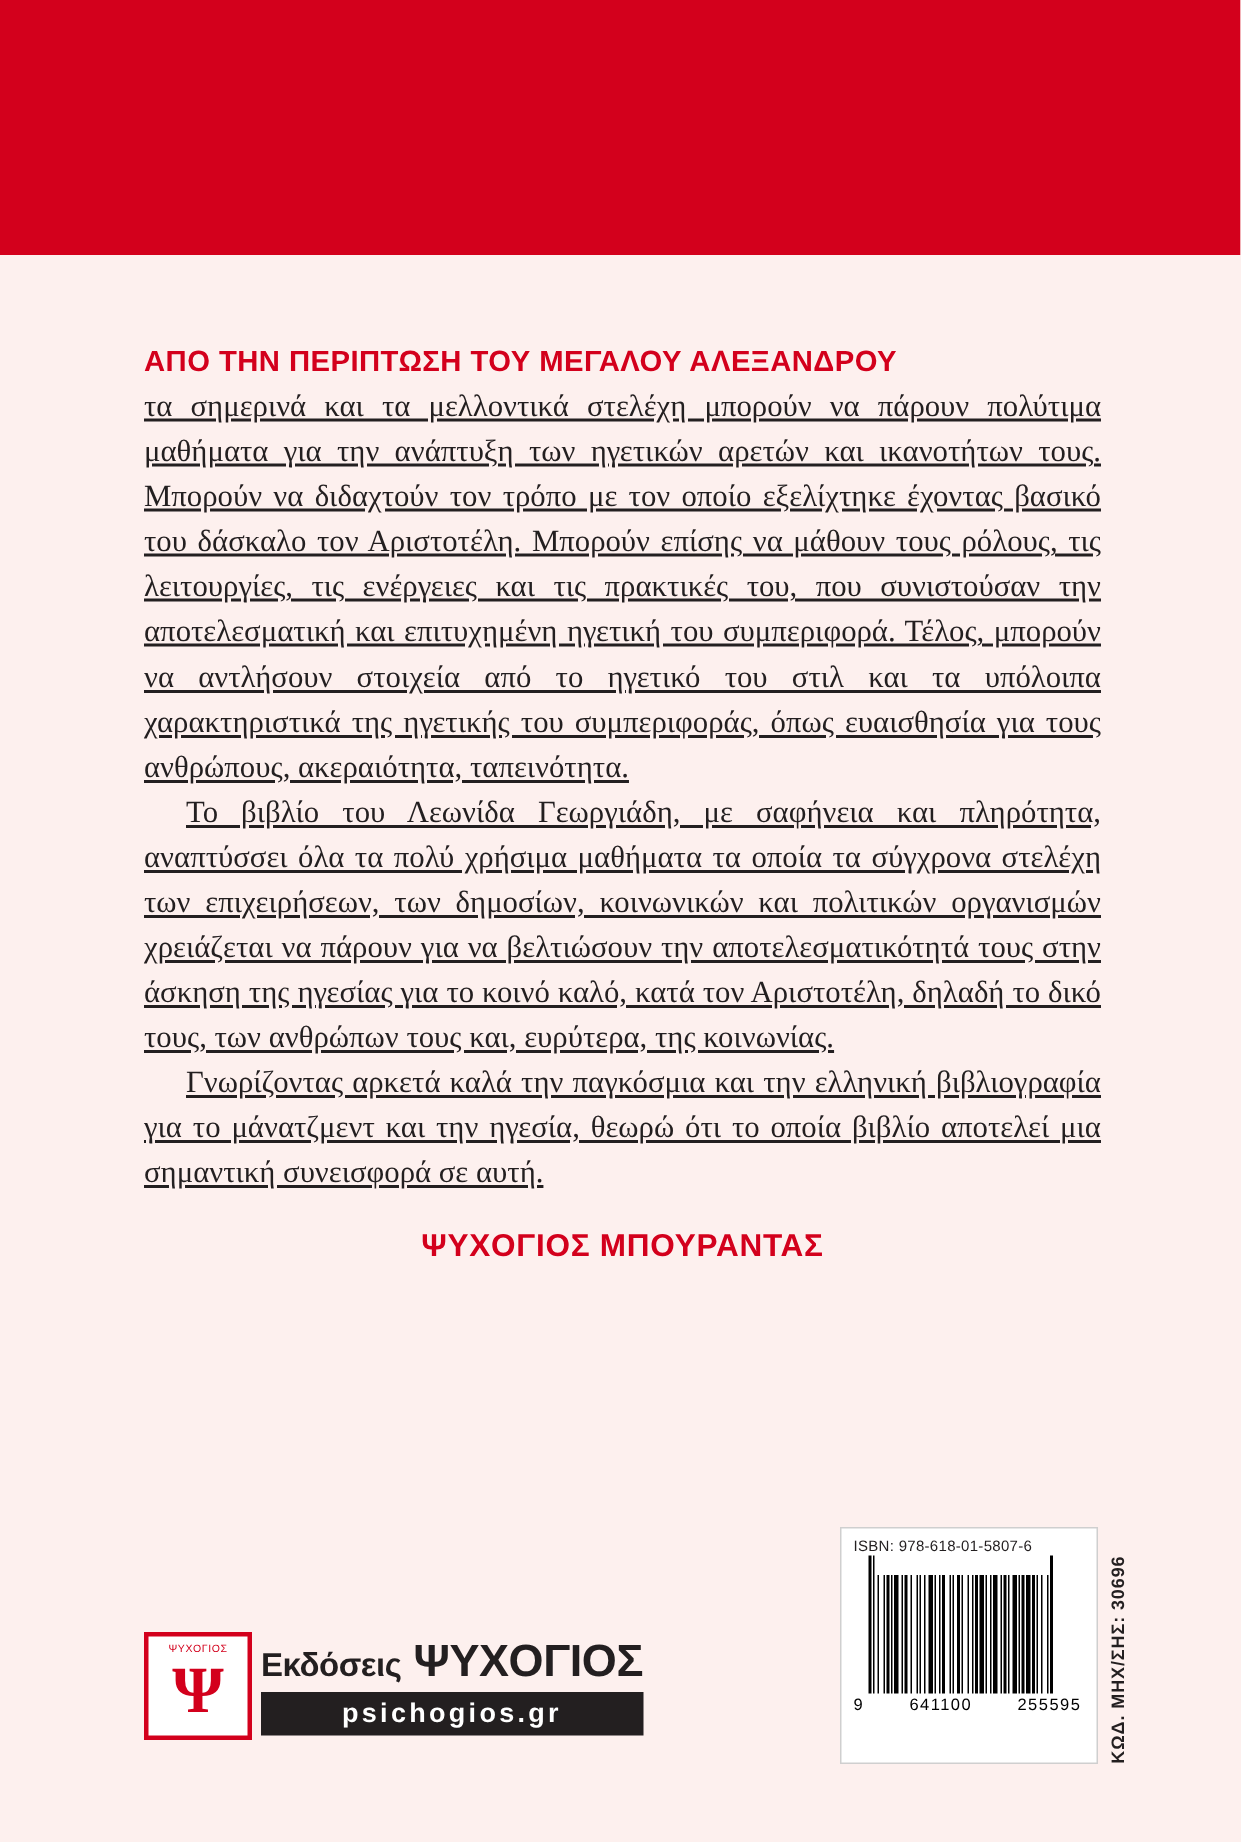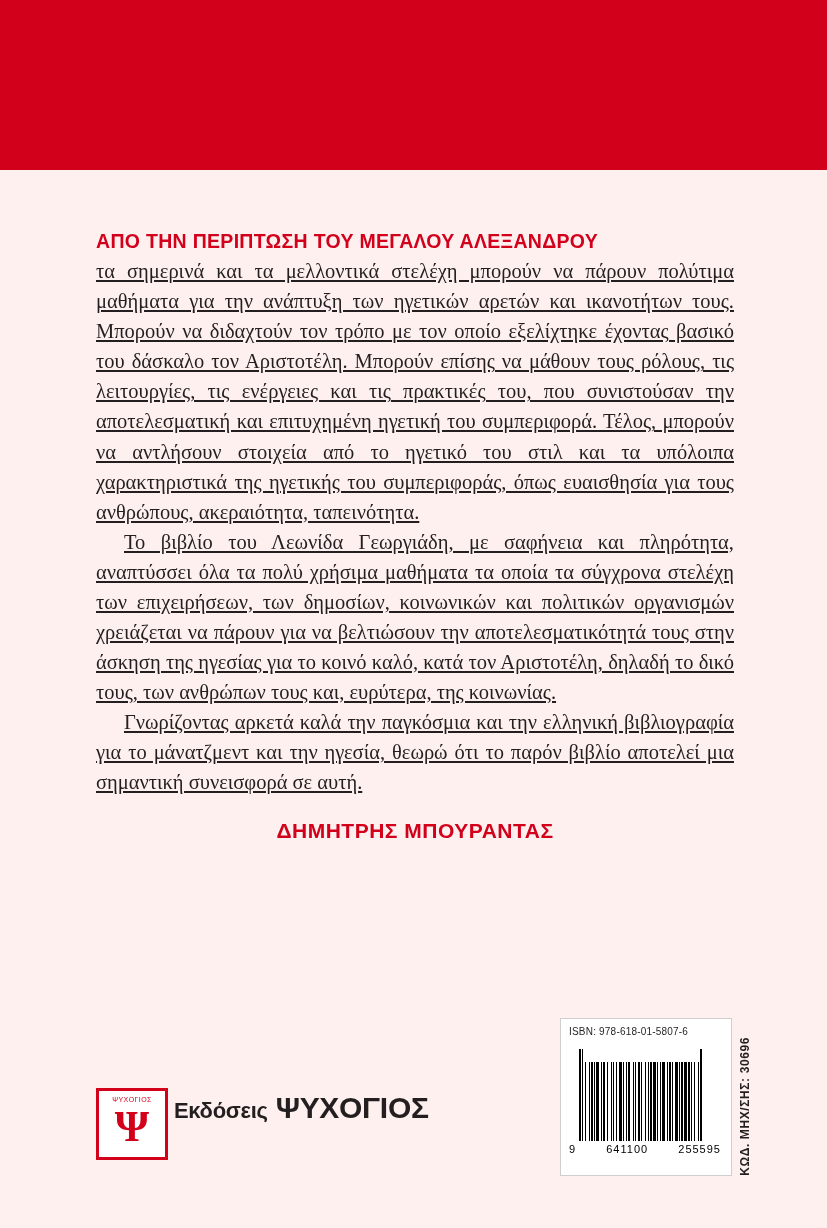--- a/index.html
+++ b/index.html
@@ -150,21 +150,21 @@
     background: #ffffff;
     border: 1px solid #cfcfcf;
     box-sizing: border-box;
     padding: 7px 8px 5px 8px;
   }
   .isbn-label {
     font-family: "Liberation Sans", sans-serif;
     font-size: 10px;
     color: #231f20;
     letter-spacing: 0.2px;
-    margin-bottom: 12px;
+    margin-bottom: 0;
   }
   .bars {
     height: 92px;
     display: flex;
     align-items: flex-end;
     gap: 0;
     margin-left: 10px;
   }
   .bars i {
     display: block;
@@ -207,35 +207,36 @@
 
 <div class="page">
 
   <div class="top-band"></div>
 
   <div class="content">
     <div class="lead-line">ΑΠΟ ΤΗΝ ΠΕΡΙΠΤΩΣΗ ΤΟΥ ΜΕΓΑΛΟΥ ΑΛΕΞΑΝΔΡΟΥ</div>
     <div class="body-text">
       <p>τα σημερινά και τα μελλοντικά στελέχη μπορούν να πάρουν πολύτιμα μαθήματα για την ανάπτυξη των ηγετικών αρετών και ικανοτήτων τους. Μπορούν να διδαχτούν τον τρόπο με τον οποίο εξελίχτηκε έχοντας βασικό του δάσκαλο τον Αριστοτέλη. Μπορούν επίσης να μάθουν τους ρόλους, τις λειτουργίες, τις ενέργειες και τις πρακτικές του, που συνιστούσαν την αποτελεσματική και επιτυχημένη ηγετική του συμπεριφορά. Τέλος, μπορούν να αντλήσουν στοιχεία από το ηγετικό του στιλ και τα υπόλοιπα χαρακτηριστικά της ηγετικής του συμπεριφοράς, όπως ευαισθησία για τους ανθρώπους, ακεραιότητα, ταπεινότητα.</p>
       <p class="indent">Το βιβλίο του Λεωνίδα Γεωργιάδη, με σαφήνεια και πληρότητα, αναπτύσσει όλα τα πολύ χρήσιμα μαθήματα τα οποία τα σύγχρονα στελέχη των επιχειρήσεων, των δημοσίων, κοινωνικών και πολιτικών οργανισμών χρειάζεται να πάρουν για να βελτιώσουν την αποτελεσματικότητά τους στην άσκηση της ηγεσίας για το κοινό καλό, κατά τον Αριστοτέλη, δηλαδή το δικό τους, των ανθρώπων τους και, ευρύτερα, της κοινωνίας.</p>
-      <p class="indent">Γνωρίζοντας αρκετά καλά την παγκόσμια και την ελληνική βιβλιογραφία για το μάνατζμεντ και την ηγεσία, θεωρώ ότι το παρόν βιβλίο αποτελεί μια σημαντική συνεισφορά σε αυτή.</p>
+      <p class="indent">Γνωρίζοντας αρκετά καλά την παγκόσμια και την ελληνική βιβλιογραφία για το μάνατζμεντ και την ηγεσία, θεωρώ ότι το οποία βιβλίο αποτελεί μια σημαντική συνεισφορά σε αυτή.</p>
     </div>
-    <div class="signature">ΔΗΜΗΤΡΗΣ ΜΠΟΥΡΑΝΤΑΣ</div>
+    <div class="signature">ΨΥΧΟΓΙΟΣ ΜΠΟΥΡΑΝΤΑΣ</div>
   </div>
 
   <div class="logo-block">
     <div class="logo-mark">
       <div class="mark-label">ΨΥΧΟΓΙΟΣ</div>
       <div class="psi">Ψ</div>
     </div>
     <div class="logo-text">
       <div class="logo-name">
         <span class="small">Εκδόσεις</span>
         <span>ΨΥΧΟΓΙΟΣ</span>
       </div>
+      <div class="logo-url">psichogios.gr</div>
     </div>
   </div>
 
   <div class="barcode-block">
     <div class="isbn-label">ISBN: 978-618-01-5807-6</div>
     <div class="bars">
         <i class="" style="width:2px"></i>
         <i class="" style="width:1px;background:transparent"></i>
         <i class="" style="width:1px"></i>
         <i class="short" style="width:2px;background:transparent"></i>

